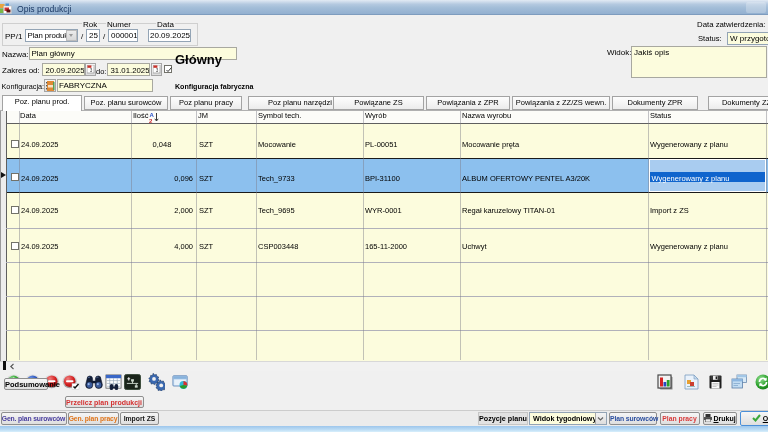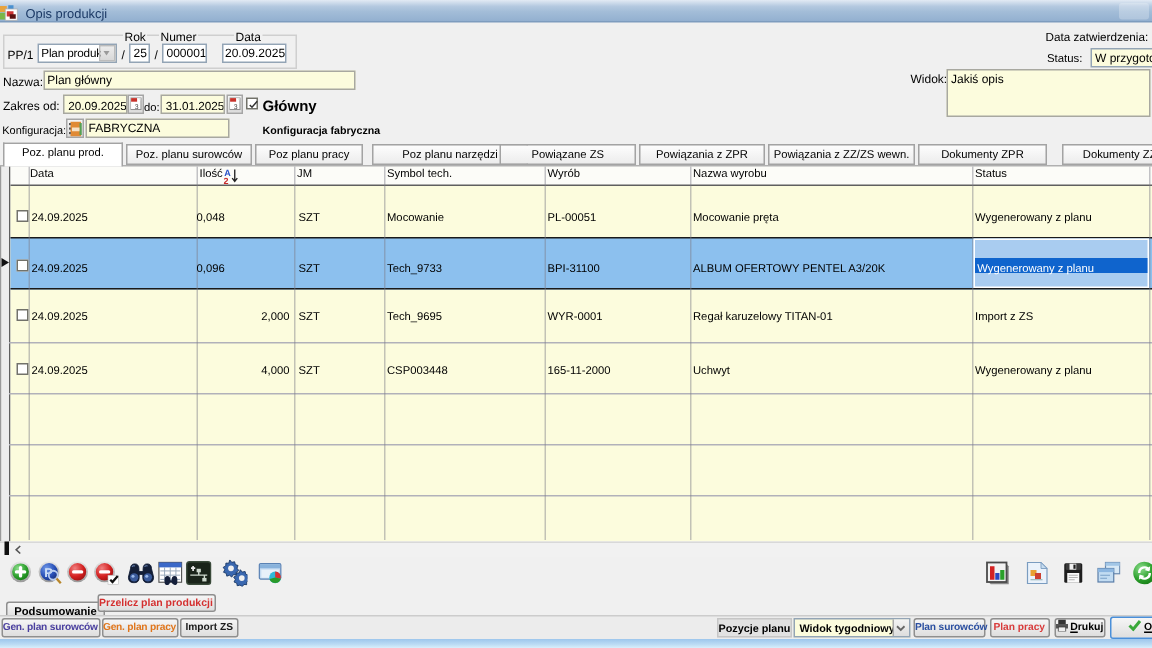--- a/index.html
+++ b/index.html
@@ -64,21 +64,21 @@
 <svg class="a" style="left:152.5px;top:65px" width="8" height="9" viewBox="0 0 8 9">
     <rect x="0" y="0" width="7" height="8" fill="#fff" stroke="#909090" stroke-width=".7"></rect>
     <rect x="0.4" y="0.4" width="4" height="2.4" fill="#c8332b"></rect>
     <path d="M4.8 0.4 L6.6 0.4 L6.6 2.2 Z" fill="#e8e8e8"></path>
     <text x="2.8" y="7.4" font-size="4.6" fill="#444">3</text>
   </svg>
 <div class="cb" style="left:163.5px;top:64.5px"></div>
 <svg class="a" style="left:164.5px;top:65.5px" width="8" height="8" viewBox="0 0 8 8">
     <path d="M1.5 4 L3 5.5 L6.5 1.5" stroke="#333" stroke-width="1" fill="none"></path>
   </svg>
-<div class="a b" style="left:175px;top:66px;font-size:10px">Główny</div>
+<div class="a b" style="left:175px;top:52px;font-size:13px">Główny</div>
 
 <div class="a" style="left:1.5px;top:82px;font-size:7.3px">Konfiguracja:</div>
 <div class="a" style="left:44px;top:79px;width:11.5px;height:13px;background:linear-gradient(#f5f5f5,#dcdcdc);border:1px solid #a5a5a5"></div>
 <svg class="a" style="left:45.5px;top:80.5px" width="9" height="10" viewBox="0 0 9 10">
   <rect x="1" y="0" width="7" height="10" fill="#e08a35"></rect>
   <rect x="7" y="1" width="1.5" height="8" fill="#56a054"></rect>
   <rect x="2" y="4" width="5" height="2.5" fill="#f6e2c8"></rect>
   <rect x="0" y="1" width="1.2" height="1.4" fill="#555"></rect>
     <rect x="0" y="4" width="1.2" height="1.4" fill="#555"></rect>
     <rect x="0" y="7" width="1.2" height="1.4" fill="#555"></rect>
@@ -133,31 +133,31 @@
 <div class="colline" style="left:131px"></div>
 <div class="colline" style="left:196px"></div>
 <div class="colline" style="left:256px"></div>
 <div class="colline" style="left:363px"></div>
 <div class="colline" style="left:460px"></div>
 <div class="colline" style="left:648px"></div>
 <div class="colline" style="left:765.5px"></div>
 
 <div class="cb" style="left:11px;top:140px"></div>
 <div class="ct" style="left:21px;top:140px">24.09.2025</div>
-<div class="ct" style="left:131px;top:140px;width:62px;text-align:left">0,048</div>
+<div class="ct" style="left:131px;top:140px;width:62px;text-align:center">0,048</div>
 <div class="ct" style="left:199px;top:140px">SZT</div>
 <div class="ct" style="left:258px;top:140px">Mocowanie</div>
 <div class="ct" style="left:365px;top:140px">PL-00051</div>
 <div class="ct" style="left:462px;top:140px">Mocowanie pręta</div>
 <div class="ct" style="left:650px;top:140px">Wygenerowany z planu</div>
 
 <div class="a" style="left:1px;top:171.5px;width:0;height:0;border:3.5px solid transparent;border-left:5px solid #111"></div>
 <div class="cb" style="left:11px;top:173px"></div>
 <div class="ct" style="left:21px;top:173.5px">24.09.2025</div>
-<div class="ct" style="left:131px;top:173.5px;width:62px;text-align:left">0,096</div>
+<div class="ct" style="left:131px;top:173.5px;width:62px;text-align:right">0,096</div>
 <div class="ct" style="left:199px;top:173.5px">SZT</div>
 <div class="ct" style="left:258px;top:173.5px">Tech_9733</div>
 <div class="ct" style="left:365px;top:173.5px">BPI-31100</div>
 <div class="ct" style="left:462px;top:173.5px">ALBUM OFERTOWY PENTEL A3/20K</div>
 <div class="a" style="left:649px;top:159px;width:116.5px;height:32.5px;background:#a9ccf0;border:1px solid #fff"></div>
 <div class="a" style="left:650px;top:172px;width:114.5px;height:10px;background:#0f64cd"></div>
 <div class="ct" style="left:651.5px;top:173.5px;color:#fff">Wygenerowany z planu</div>
 
 <div class="cb" style="left:11px;top:206px"></div>
 <div class="ct" style="left:21px;top:206px">24.09.2025</div>
@@ -298,21 +298,21 @@
   <path d="M2.5 9.5 H9 M2.5 11.5 H7" stroke="#7aa0c8" stroke-width=".7"></path>
 </svg>
 <svg class="a" style="left:755px;top:373.5px" width="16" height="16" viewBox="0 0 16 16">
   <circle cx="8" cy="8" r="7.5" fill="url(#gG)"></circle>
   <path d="M4.5 8 A3.5 3.5 0 0 1 11 6" stroke="#fff" stroke-width="1.6" fill="none"></path>
   <path d="M11.8 3.5 L11.3 7 L8 6 Z" fill="#fff"></path>
   <path d="M11.5 8 A3.5 3.5 0 0 1 5 10" stroke="#fff" stroke-width="1.6" fill="none"></path>
   <path d="M4.2 12.5 L4.7 9 L8 10 Z" fill="#fff"></path>
 </svg>
 
-<div class="btn" style="left:4px;top:401px;width:66px;height:12px;line-height:11px">Podsumowanie</div>
+<div class="btn" style="left:4px;top:378px;width:44px;height:12px;line-height:11px">Podsumowanie</div>
 <div class="btn" style="left:64.5px;top:395.5px;width:79px;height:12px;line-height:11px;font-size:7px;color:#d43030">Przelicz plan produkcji</div>
 
 <div class="a" style="left:0;top:409.5px;width:768px;height:16.5px;background:#ececec;border-top:1px solid #cccccc"></div>
 <div class="btn" style="left:0.5px;top:411.5px;width:66px;height:13.5px;line-height:12.5px;font-size:6.8px;letter-spacing:-0.15px;color:#4a3f9f">Gen. plan surowców</div>
 <div class="btn" style="left:67.5px;top:411.5px;width:51px;height:13.5px;line-height:12.5px;font-size:6.8px;letter-spacing:-0.15px;color:#e0761c">Gen. plan pracy</div>
 <div class="btn" style="left:120px;top:411.5px;width:39px;height:13.5px;line-height:12.5px;font-size:6.8px;color:#1a1a1a">Import ZS</div>
 <div class="a" style="left:478px;top:411.5px;width:50px;height:13.5px;background:#e2e2e2;border:1px solid #c6c6c6;font-size:7.2px;font-weight:bold;text-align:center;line-height:12px">Pozycje planu</div>
 <div class="fld" style="left:529px;top:411.5px;width:78px;height:13.5px;line-height:10.5px;font-weight:bold;font-size:7.2px;padding:1px 2px 1px 3px;background:#fcfcdd">Widok tygodniowy</div>
 <div class="a" style="left:595px;top:412.5px;width:11px;height:11.5px;background:linear-gradient(#f4f4f4,#ddd);border-left:1px solid #aaa"></div>
 <svg class="a" style="left:597px;top:415.5px" width="7" height="6" viewBox="0 0 7 6">

